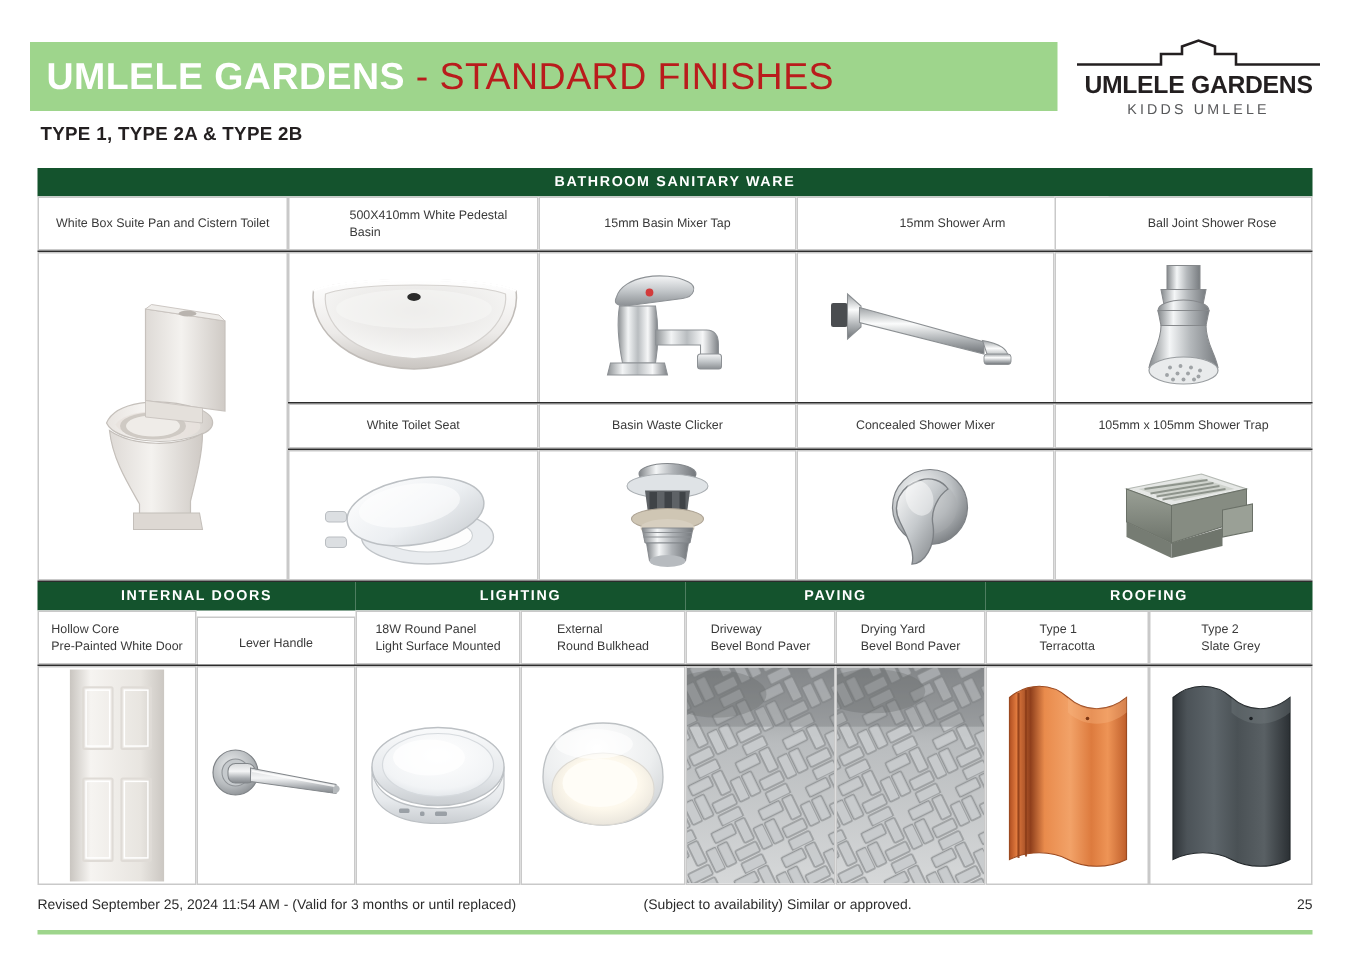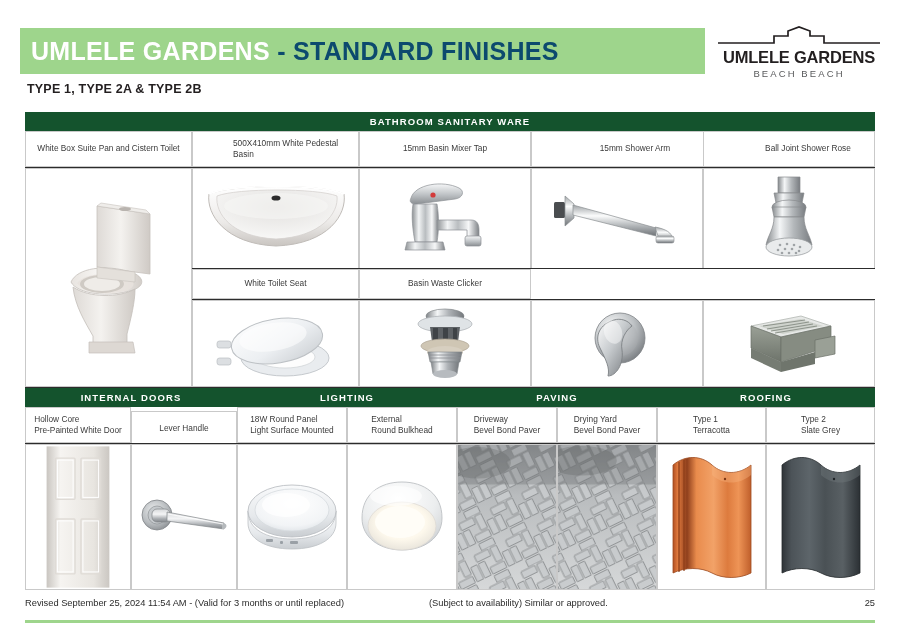--- a/index.html
+++ b/index.html
@@ -12,21 +12,21 @@
 
   
   .header-band{
     position:absolute;left:20px;top:28px;width:685px;height:46px;
     background:#9ed58c;display:flex;align-items:center;
   }
   .header-title{
     margin-left:11px;font-size:25px;letter-spacing:.3px;white-space:nowrap;
   }
   .header-title .bold{font-weight:bold;color:#ffffff;}
-  .header-title .light{font-weight:bold;color:#0c4a6e;}
+  .header-title .light{font-weight:normal;color:#b91c1c;}
 
   .logo{
     position:absolute;left:714px;top:26px;width:170px;height:52px;
     display:flex;flex-direction:column;align-items:center;justify-content:flex-start;
   }
   .logo-mark{width:166px;height:22px;display:block;}
   .logo-name{
     font-size:16.5px;font-weight:bold;letter-spacing:-0.2px;color:#231f20;
     line-height:1;margin-top:1px;
   }
@@ -82,21 +82,21 @@
     <div class="header-title">
       <span class="bold">UMLELE GARDENS</span><span class="light"> - STANDARD FINISHES</span>
     </div>
   </div>
 
   <div class="logo">
     <svg class="logo-mark" viewBox="0 0 166 22">
       <path d="M2 17 H58 L58 10 L72 10 L72 5 L83 1 L94 5 L94 10 L108 10 L108 17 H164" fill="none" stroke="#231f20" stroke-width="1.7" stroke-linejoin="miter"></path>
     </svg>
     <div class="logo-name">UMLELE GARDENS</div>
-    <div class="logo-sub">BEACH BEACH</div>
+    <div class="logo-sub">KIDDS UMLELE</div>
   </div>
 
   <div class="subtitle">TYPE 1, TYPE 2A &amp; TYPE 2B</div>
 
   <div class="grid">
 
     <div class="bar" style="left:0;top:0;width:850px;height:19px;">BATHROOM SANITARY WARE</div>
 
     <div class="lbl" style="left:0;top:19px;width:167px;height:36px;">White Box Suite Pan and Cistern Toilet</div>
     <div class="lbl" style="left:167px;top:19px;width:167px;height:36px;padding-left:40px;">500X410mm White Pedestal Basin</div>
@@ -233,20 +233,22 @@
             <circle cx="45" cy="78" r="1.3"></circle>
             <circle cx="28" cy="80" r="1.3"></circle>
           <circle cx="35" cy="80" r="1.3"></circle>
             <circle cx="42" cy="80" r="1.3"></circle>
         </g>
       </svg>
     </div>
 
     <div class="lbl" style="left:167px;top:157px;width:167px;height:30px;">White Toilet Seat</div>
     <div class="lbl" style="left:334px;top:157px;width:172px;height:30px;">Basin Waste Clicker</div>
+    <div class="lbl" style="left:506px;top:157px;width:172px;height:30px;">Concealed Shower Mixer</div>
+    <div class="lbl" style="left:678px;top:157px;width:172px;height:30px;">105mm x 105mm Shower Trap</div>
     <div class="rule" style="left:167px;top:156px;width:683px;"></div>
     <div class="rule" style="left:167px;top:187px;width:683px;"></div>
 
     <div class="img" style="left:167px;top:188px;width:167px;height:87px;">
       <svg width="130" height="72" viewBox="0 0 130 72">
         <defs>
           <linearGradient id="seatg" x1="0" y1="0" x2="1" y2="1">
             <stop offset="0" stop-color="#ffffff"></stop>
               <stop offset=".55" stop-color="#eceff2"></stop>
             <stop offset="1" stop-color="#c8ccd0"></stop>

